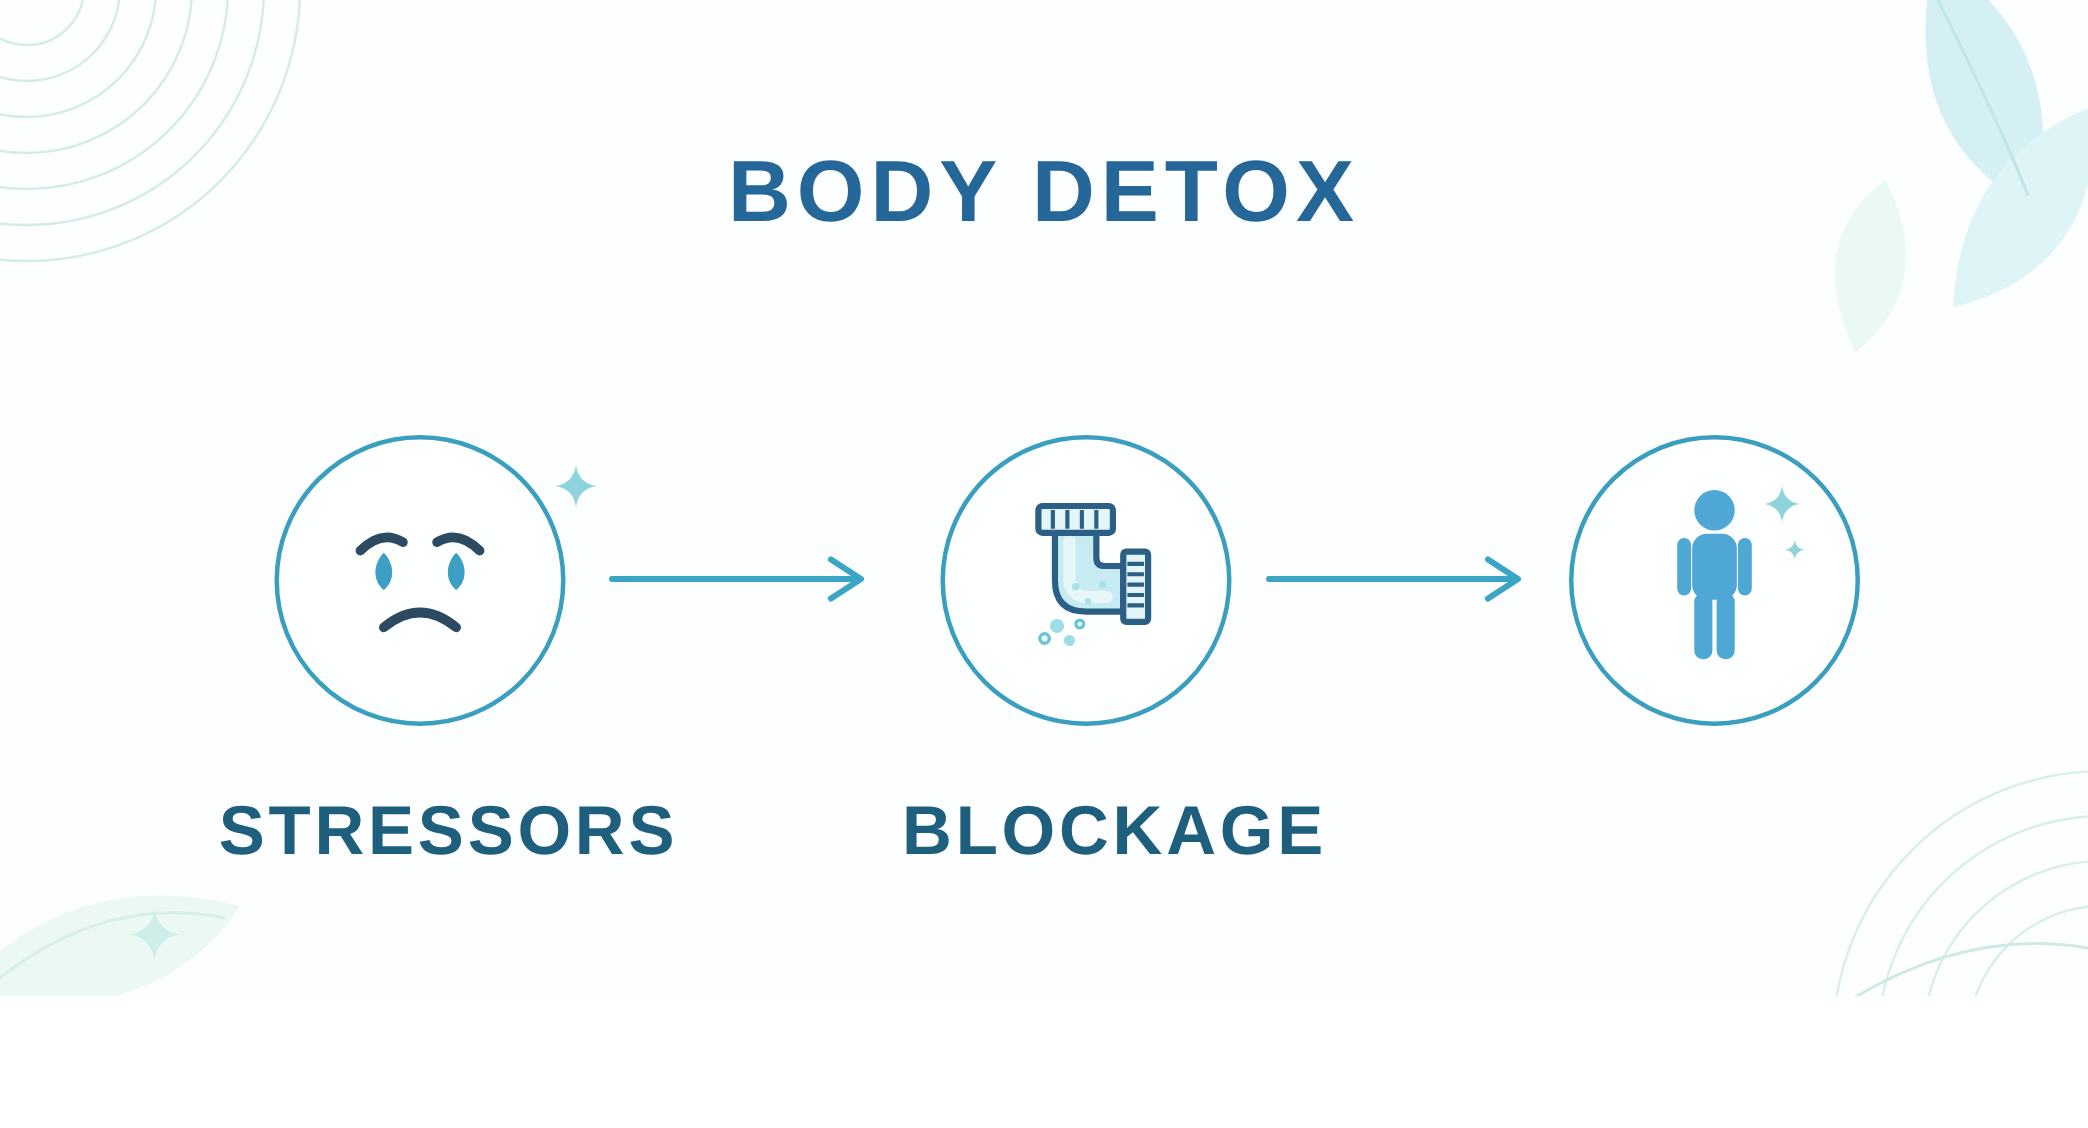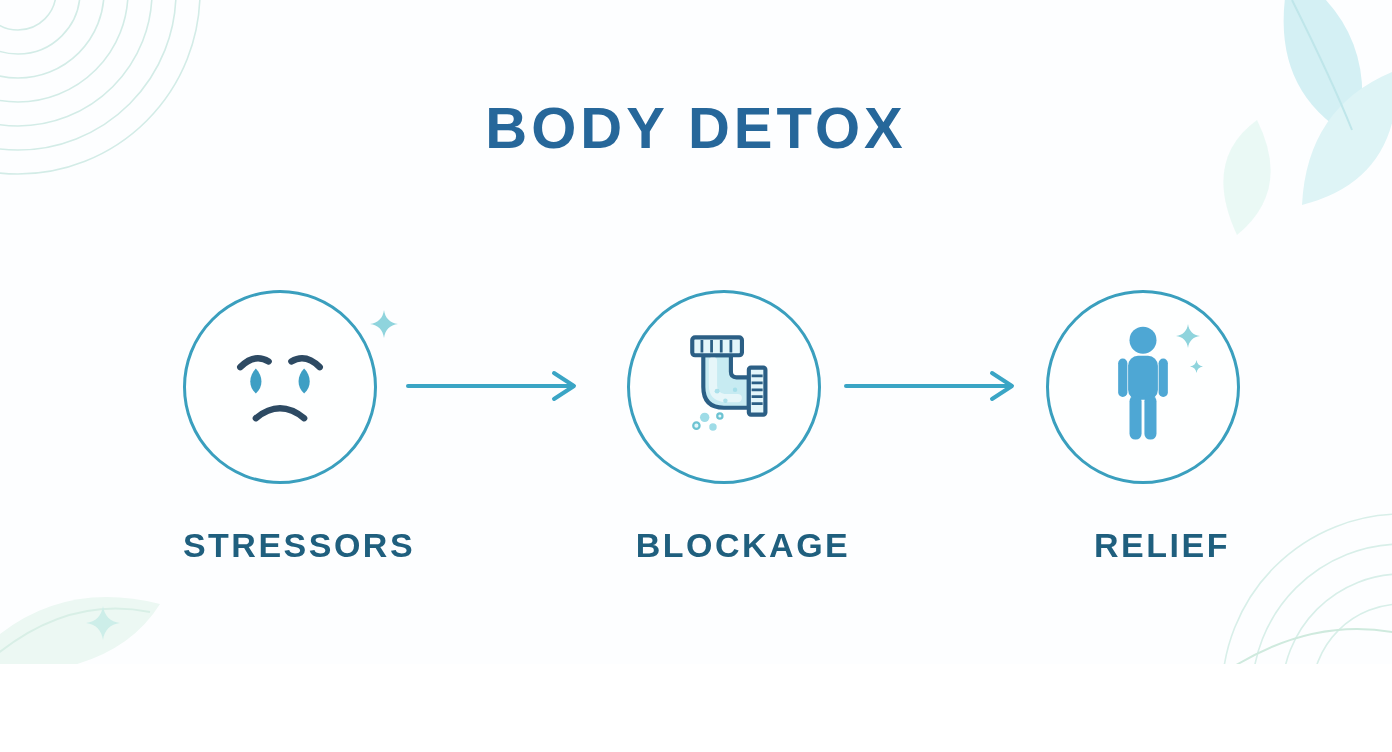--- a/index.html
+++ b/index.html
@@ -46,21 +46,21 @@
     border: 3px solid var(--circle-stroke, #3a9fbe);
     border-radius: 50%;
     background: rgba(255,255,255,0.65);
     display: flex;
     align-items: center;
     justify-content: center;
   }
 
   .label {
     margin-top: 42px;
-    font-size: 34px;
+    font-size: 46px;
     font-weight: bold;
     letter-spacing: 2.5px;
     color: var(--label, #1f5f7e);
     white-space: nowrap;
     margin-left: 38px;
   }
 
   .arrow { position: absolute; top: 364px; }
   .arrow-1 { left: 402px; }
   .arrow-2 { left: 840px; }
@@ -190,21 +190,20 @@
     <div class="circle">
       <svg width="142" height="142" viewBox="0 0 100 100">
         <circle class="person-part" cx="50" cy="17" r="9.5"></circle>
         <rect class="person-part" x="39.5" y="28" width="21" height="31" rx="7"></rect>
         <rect class="person-part" x="32.5" y="30" width="6.5" height="27" rx="3.2"></rect>
         <rect class="person-part" x="61" y="30" width="6.5" height="27" rx="3.2"></rect>
         <rect class="person-part" x="40.5" y="56" width="8.5" height="31" rx="4"></rect>
         <rect class="person-part" x="51" y="56" width="8.5" height="31" rx="4"></rect>
       </svg>
     </div>
-    <div class="label">RELIEF</div>
   </div>
 
   <svg class="sparkle" style="left:370px; top:310px;" width="28" height="28" viewBox="0 0 24 24">
     <path d="M12 0C12.9 6.9 17.1 11.1 24 12C17.1 12.9 12.9 17.1 12 24C11.1 17.1 6.9 12.9 0 12C6.9 11.1 11.1 6.9 12 0Z"></path>
   </svg>
   <svg class="sparkle" style="left:1176px; top:324px;" width="24" height="24" viewBox="0 0 24 24">
     <path d="M12 0C12.9 6.9 17.1 11.1 24 12C17.1 12.9 12.9 17.1 12 24C11.1 17.1 6.9 12.9 0 12C6.9 11.1 11.1 6.9 12 0Z"></path>
   </svg>
   <svg class="sparkle" style="left:1190px; top:360px;" width="13" height="13" viewBox="0 0 24 24">
     <path d="M12 0C12.9 6.9 17.1 11.1 24 12C17.1 12.9 12.9 17.1 12 24C11.1 17.1 6.9 12.9 0 12C6.9 11.1 11.1 6.9 12 0Z"></path>

